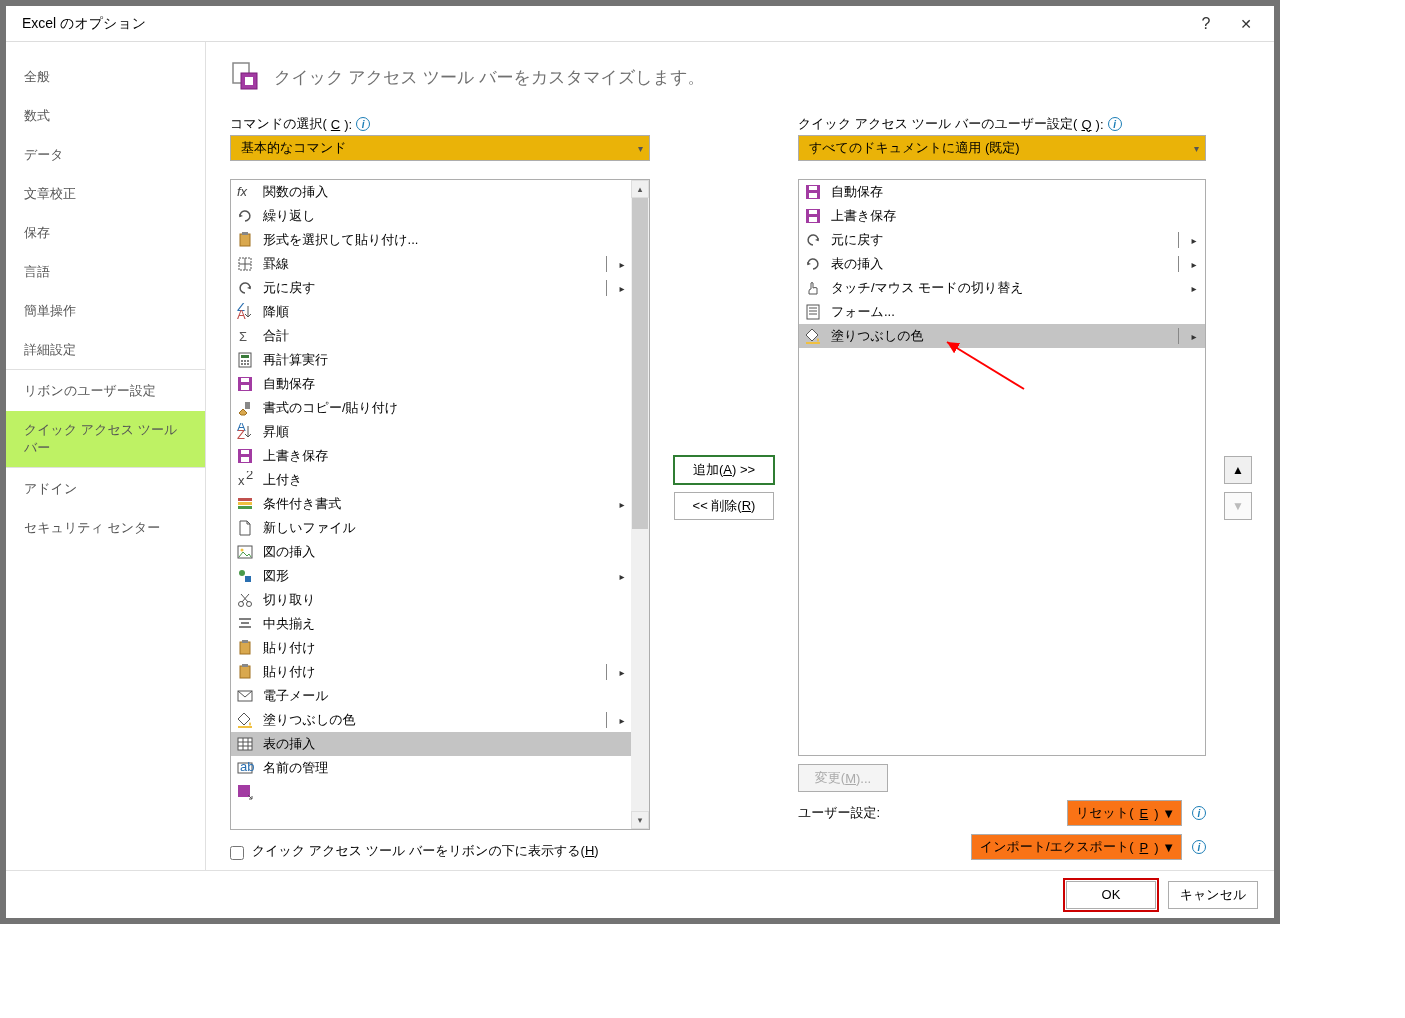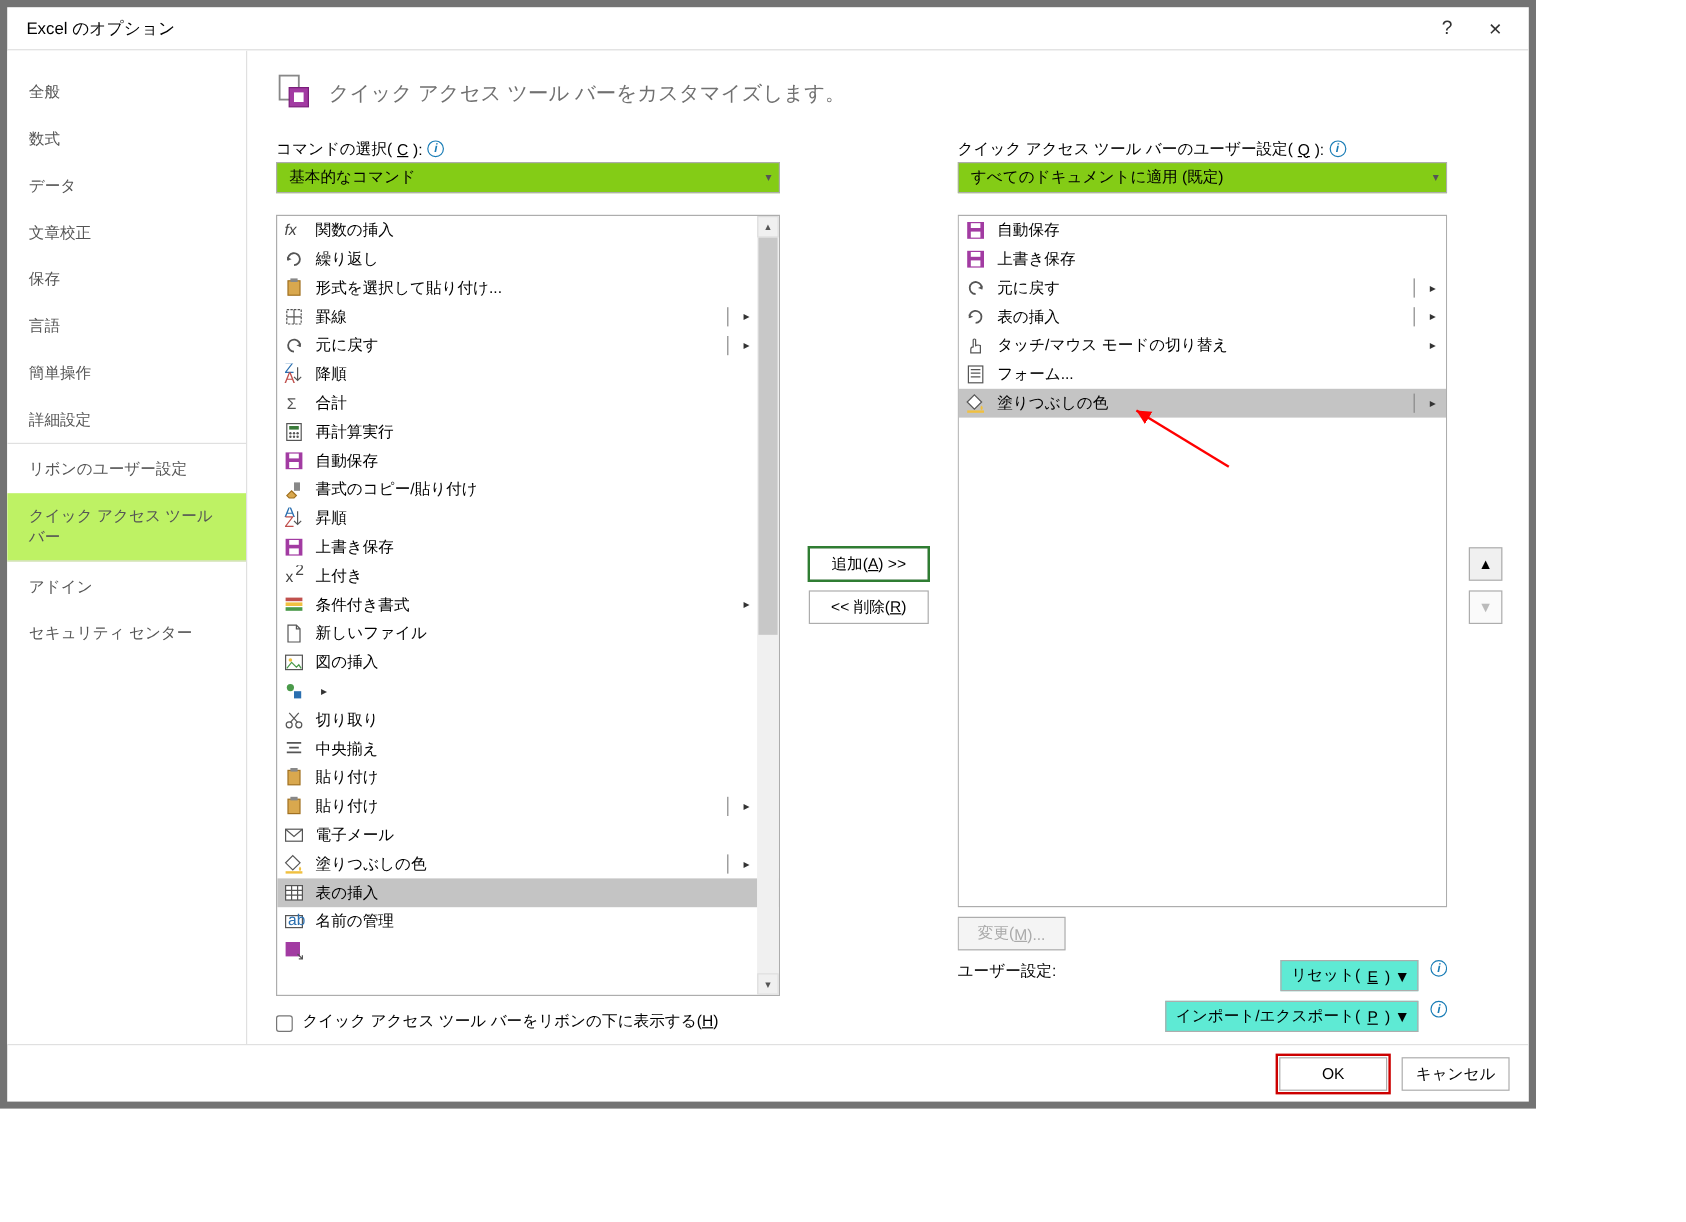--- a/index.html
+++ b/index.html
@@ -20,21 +20,21 @@
 .main-header .htitle { font-size: 17px; color: #707070; }
 .cols { flex: 1; display: flex; gap: 16px; overflow: hidden; }
 .col { display: flex; flex-direction: column; overflow: hidden; }
 .col.left { width: 420px; }
 .col.mid { width: 116px; align-items: center; justify-content: center; gap: 8px; }
 .col.right { flex: 1; }
 .col.arrows { width: 32px; align-items: center; justify-content: center; gap: 8px; }
 .label-row { display: flex; align-items: center; gap: 4px; margin-bottom: 2px; }
 .label-row .u { text-decoration: underline; }
 .info-icon { width: 14px; height: 14px; border: 1px solid #1a7db6; border-radius: 50%; color: #1a7db6; font-size: 10px; display: inline-flex; align-items: center; justify-content: center; font-style: italic; font-weight: bold; }
-.dropdown { border: 1px solid #adadad; background: #84cc16; height: 26px; display: flex; align-items: center; padding: 0 6px 0 10px; justify-content: space-between; margin-bottom: 18px; }
+.dropdown { border: 1px solid #adadad; background: #eab308; height: 26px; display: flex; align-items: center; padding: 0 6px 0 10px; justify-content: space-between; margin-bottom: 18px; }
 .dropdown .dd-arrow { font-size: 10px; color: #555; }
 .listbox { border: 1px solid #adadad; flex: 1; overflow-y: auto; position: relative; }
 .li-item { display: flex; align-items: center; height: 24px; padding: 0 4px; gap: 8px; }
 .li-item.selected { background: #c4c4c4; }
 .li-item .iicon { width: 20px; height: 20px; display: flex; align-items: center; justify-content: center; flex-shrink: 0; }
 .li-item .iicon svg { width: 18px; height: 18px; }
 .li-item .ilabel { flex: 1; white-space: nowrap; overflow: hidden; text-overflow: ellipsis; }
 .li-item .iarrow { font-size: 10px; color: #333; width: 14px; text-align: center; }
 .scrollbar { position: absolute; right: 0; top: 0; bottom: 0; width: 18px; background: #f0f0f0; display: flex; flex-direction: column; }
 .scrollbar .sbtn { height: 18px; display: flex; align-items: center; justify-content: center; font-size: 9px; color: #555; background: #f0f0f0; border: 1px solid #ddd; }
@@ -43,23 +43,23 @@
 .btn { border: 1px solid #adadad; background: #fff; height: 28px; padding: 0 8px; display: flex; align-items: center; justify-content: center; min-width: 100px; cursor: pointer; }
 .btn.highlighted { outline: 2px solid #2f7d32; outline-offset: -1px; }
 .btn.focused { outline: 2px solid #c00; outline-offset: 1px; }
 .btn.disabled { color: #aaa; background: #f4f4f4; }
 .arrow-btn { width: 28px; height: 28px; border: 1px solid #adadad; background: #f0f0f0; display: flex; align-items: center; justify-content: center; font-size: 12px; }
 .arrow-btn.disabled { color: #bbb; background: #fafafa; }
 .bottom-area { margin-top: 12px; }
 .chk-row { display: flex; align-items: flex-end; gap: 8px; margin-top: 12px; }
 .chk-row input { width: 14px; height: 14px; }
 .right-bottom { margin-top: 8px; display: flex; flex-direction: column; gap: 8px; align-items: flex-end; }
-.right-bottom .row { display: flex; align-items: flex-start; gap: 10px; width: 100%; }
+.right-bottom .row { display: flex; align-items: center; gap: 10px; width: 100%; }
 .right-bottom .row .lbl { flex: 1; text-align: left; }
-.dd-btn { border: 1px solid #adadad; background: #5eead4; height: 26px; padding: 0 6px 0 8px; display: flex; align-items: center; gap: 6px; }
+.dd-btn { border: 1px solid #adadad; background: #f97316; height: 26px; padding: 0 6px 0 8px; display: flex; align-items: center; gap: 6px; }
 .footer { height: 48px; border-top: 1px solid #e0e0e0; display: flex; align-items: center; justify-content: flex-end; gap: 12px; padding: 0 16px; }
 .red-arrow { position: absolute; pointer-events: none; }
 .u { text-decoration: underline; }
 </style>
 </head>
 <body>
 
 <div class="window">
   <div class="titlebar">
     <div class="title">Excel のオプション</div>
@@ -273,20 +273,21 @@
                 </span>
                 <span class="ilabel">図の挿入</span>
               </div>
               <div class="li-item" style="padding-right: 20px;">
                 <span class="iicon">
                   <svg viewBox="0 0 18 18">
                     <circle cx="6" cy="6" r="3" fill="#4a9a4a"></circle>
                     <rect x="9" y="9" width="6" height="6" fill="#2a6fb0"></rect>
                   </svg>
                 </span>
+                <span class="ilabel">図形</span>
                 <span class="iarrow">▸</span>
               </div>
               <div class="li-item" style="padding-right: 20px;">
                 <span class="iicon">
                   <svg viewBox="0 0 18 18">
                     <circle cx="5" cy="13" r="2.5" fill="none" stroke="#555"></circle>
                     <circle cx="13" cy="13" r="2.5" fill="none" stroke="#555"></circle>
                     <line x1="6" y1="11" x2="13" y2="3" stroke="#555"></line>
                     <line x1="12" y1="11" x2="5" y2="3" stroke="#555"></line>
                   </svg>

